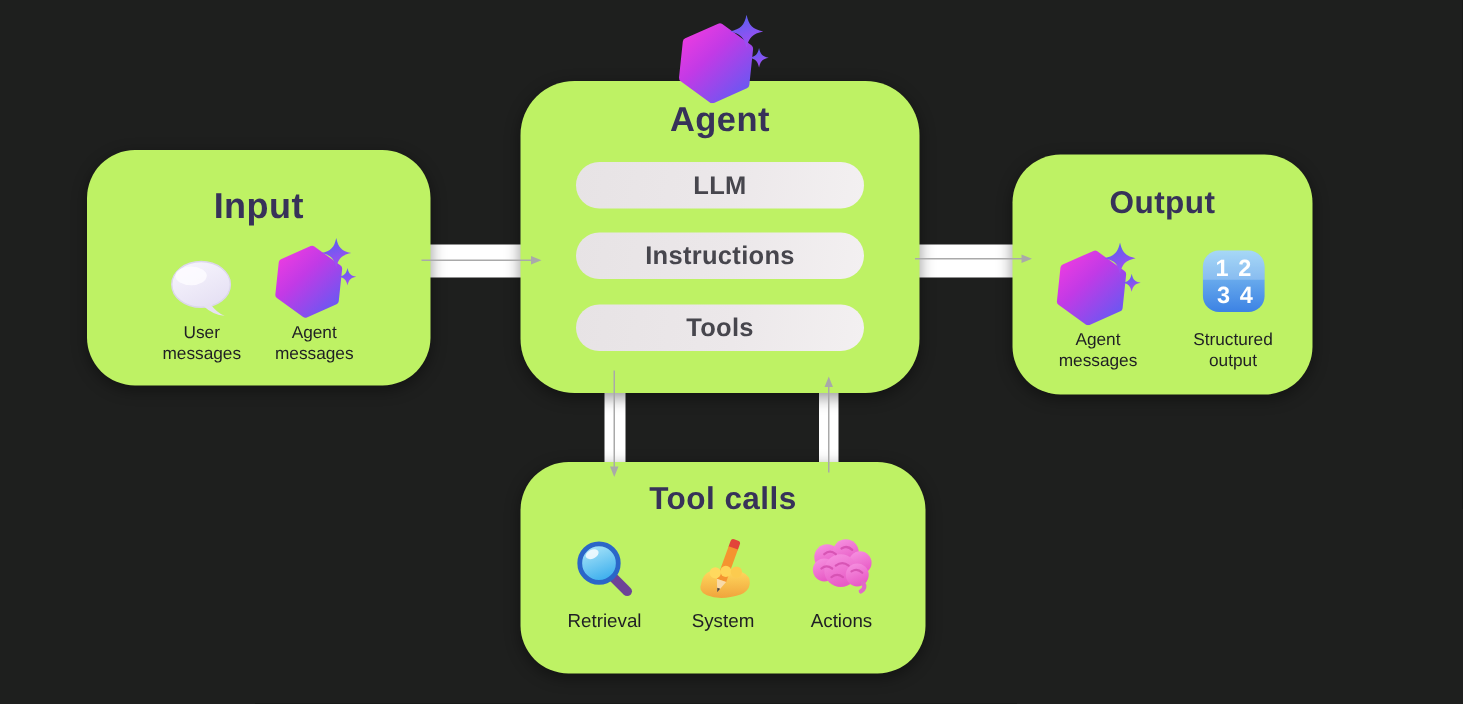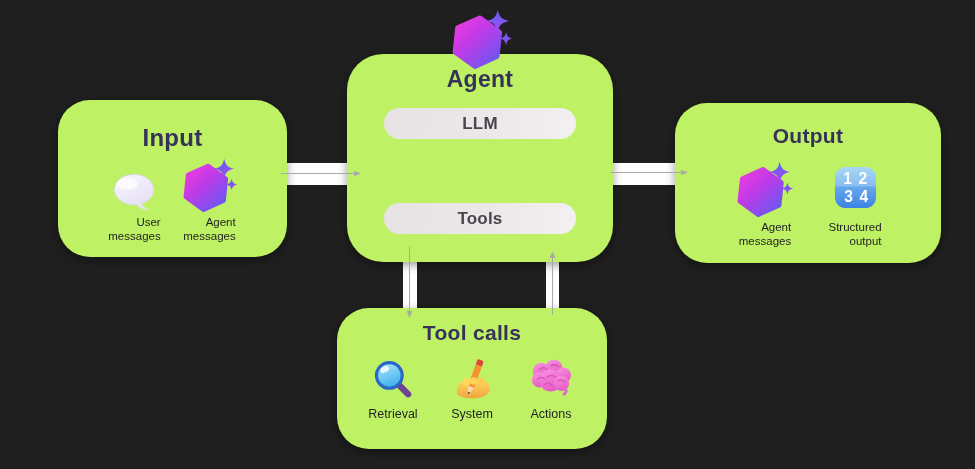--- a/index.html
+++ b/index.html
@@ -12,39 +12,39 @@
     position:absolute;background:#bef264;border-radius:32px;z-index:2;
     box-shadow:0 3px 10px rgba(0,0,0,.4);
   }
   .connector{position:absolute;background:#ffffff;z-index:1;}
   .box-title{
     position:absolute;left:0;right:0;text-align:center;
     font-weight:bold;color:#373259;letter-spacing:.3px;
   }
   #box-input{left:58px;top:100px;width:229px;height:157px;}
   #box-agent{left:347px;top:54px;width:266px;height:208px;border-radius:36px;}
-  #box-output{left:675px;top:103px;width:266px;height:160px;}
-  #box-tools{left:337px;top:308px;width:270px;height:141px;}
+  #box-output{left:675px;top:103px;width:200px;height:160px;}
+  #box-tools{left:347px;top:308px;width:270px;height:141px;}
 
   #box-input .box-title{top:24px;font-size:24px;}
   #box-agent .box-title{top:12px;font-size:23px;}
   #box-output .box-title{top:21px;font-size:21px;}
   #box-tools .box-title{top:13px;font-size:21px;}
 
   .items-row{position:absolute;left:0;right:0;display:flex;justify-content:center;align-items:flex-end;}
   #box-input .items-row{top:58px;gap:8px;}
   #box-output .items-row{top:50px;gap:14px;}
   #box-tools .items-row{top:44px;gap:18px;}
   .item{display:flex;flex-direction:column;align-items:center;}
   .icon-slot{display:flex;align-items:flex-end;justify-content:center;}
   #box-input .icon-slot{height:54px;}
   #box-output .icon-slot{height:58px;}
   #box-tools .icon-slot{height:48px;}
   .item-label{
-    white-space:pre-line;text-align:right;font-size:11.5px;line-height:1.2;
+    white-space:pre-line;text-align:center;font-size:11.5px;line-height:1.2;
     color:#1f1f24;margin-top:4px;
   }
   #box-tools .item-label{font-size:12.5px;margin-top:5px;}
 
   .pill{
     position:absolute;left:37px;width:192px;height:31px;border-radius:16px;
     background:linear-gradient(100deg,#e7e3e5 0%,#ece8ea 55%,#f3f0f1 100%);
     display:flex;align-items:center;justify-content:center;
     font-size:17px;font-weight:bold;color:#47464d;letter-spacing:.2px;
   }
@@ -195,20 +195,21 @@
           </div>
         <div class="item-label">Agent
 messages</div>
       </div>
     </div>
   </div>
 
   <div class="box" id="box-agent">
     <div class="box-title">Agent</div>
     <div class="pill" id="pill-llm">LLM</div>
+    <div class="pill" id="pill-instructions">Instructions</div>
     <div class="pill" id="pill-tools">Tools</div>
   </div>
 
   <div class="box" id="box-output">
     <div class="box-title">Output</div>
     <div class="items-row">
       <div class="item" style="width:80px;">
         <div class="icon-slot">
             <svg class="icon" width="58" height="57">
               <use href="#sym-hexagon"></use>

